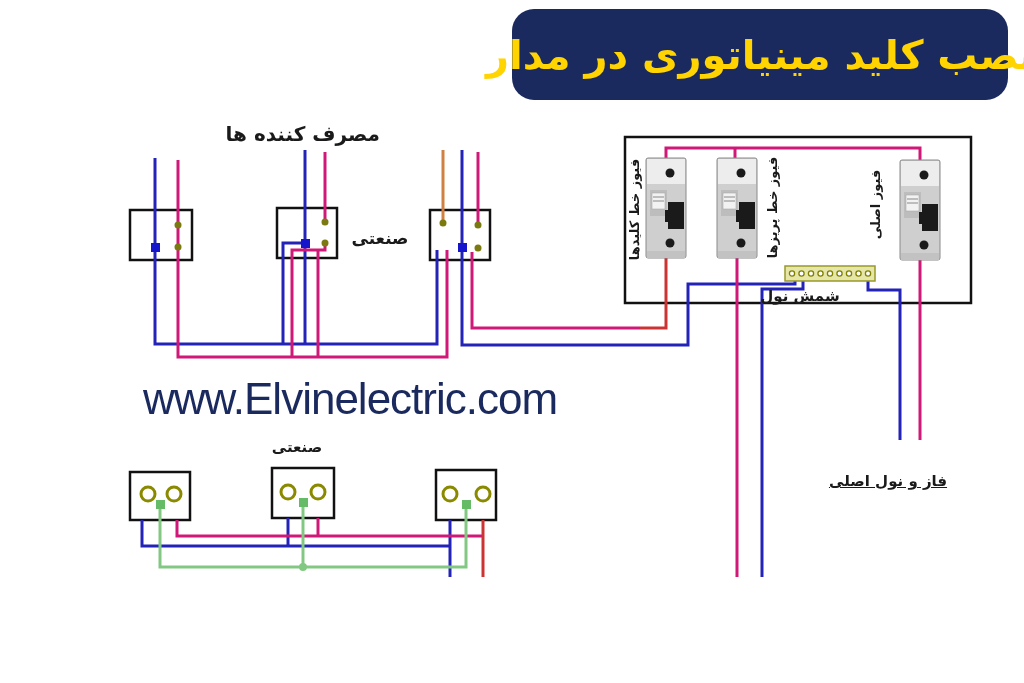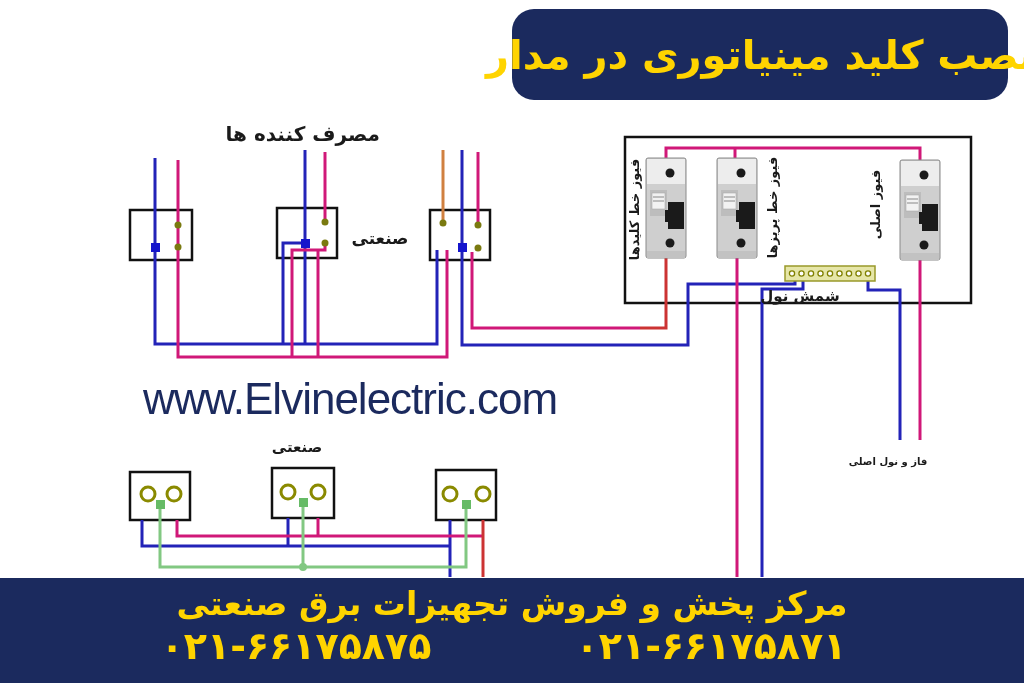--- a/index.html
+++ b/index.html
@@ -175,33 +175,28 @@
   </svg>
 
   <div class="dlabel" style="left:240px;top:122px;width:140px;font-size:20px;">مصرف کننده ها</div>
 
   <div class="dlabel" style="left:350px;top:228px;width:60px;font-size:17px;">صنعتی</div>
 
   <div class="dlabel" style="left:262px;top:438px;width:70px;font-size:15px;">صنعتی</div>
 
   <div class="dlabel" style="left:760px;top:287px;width:80px;font-size:15px;text-decoration:underline;">شمش نول</div>
 
-  <div class="dlabel" style="left:825px;top:456px;width:126px;font-size:10px;font-weight:bold;">فاز و نول اصلی</div>
+  <div class="dlabel" style="left:825px;top:472px;width:126px;font-size:15px;font-weight:bold;text-decoration:underline;">فاز و نول اصلی</div>
 
   <div class="dlabel vlabel" style="left:569px;top:202px;width:130px;font-size:13px;">فیوز خط کلیدها</div>
 
   <div class="dlabel vlabel" style="left:712px;top:200px;width:120px;font-size:13px;">فیوز خط پریزها</div>
 
   <div class="dlabel vlabel" style="left:830px;top:197px;width:90px;font-size:13px;">فیوز اصلی</div>
 
   <div class="watermark">www.Elvinelectric.com</div>
 
   <div class="top-banner">
     <div class="title">نصب کلید مینیاتوری در مدار</div>
   </div>
 
-  <div class="bottom-banner">
-    <div class="footer-line1">مرکز پخش و فروش تجهیزات برق صنعتی</div>
-    <div class="phone left">۰۲۱-۶۶۱۷۵۸۷۵</div>
-    <div class="phone right">۰۲۱-۶۶۱۷۵۸۷۱</div>
-  </div>
 
 </div>
 
 </body></html>

